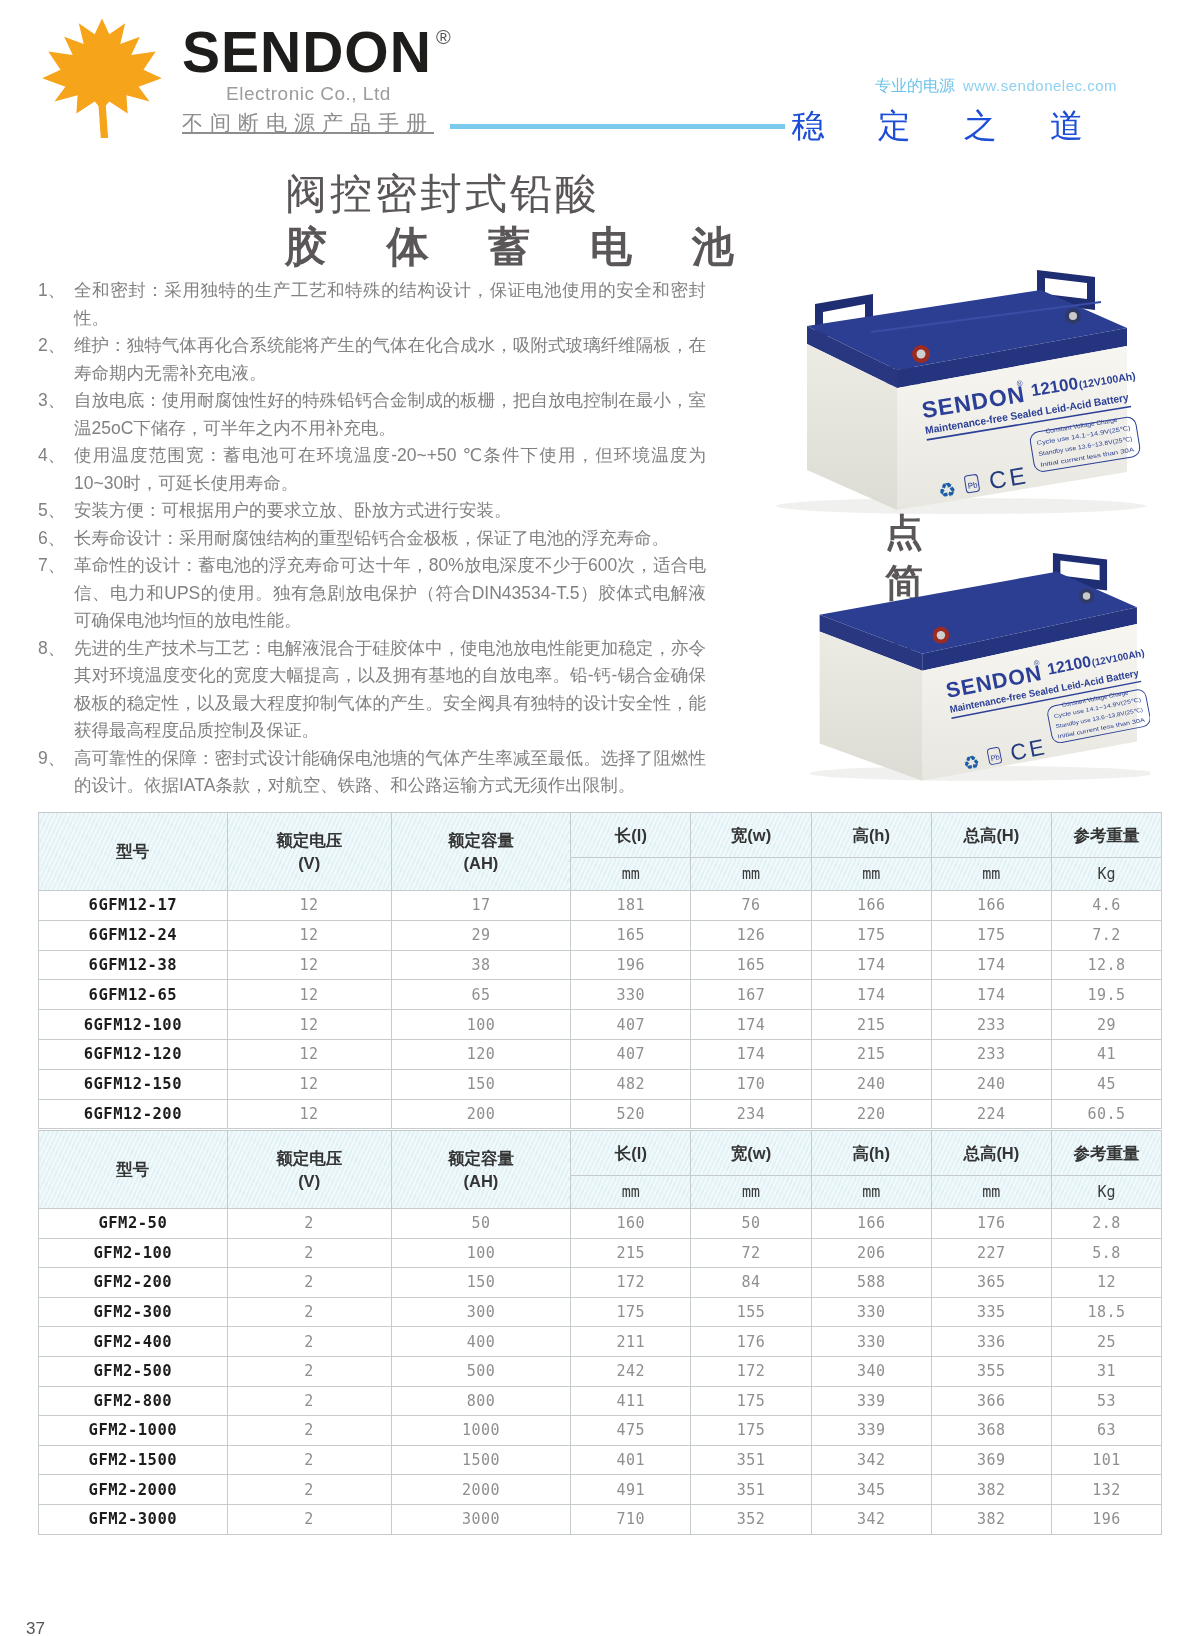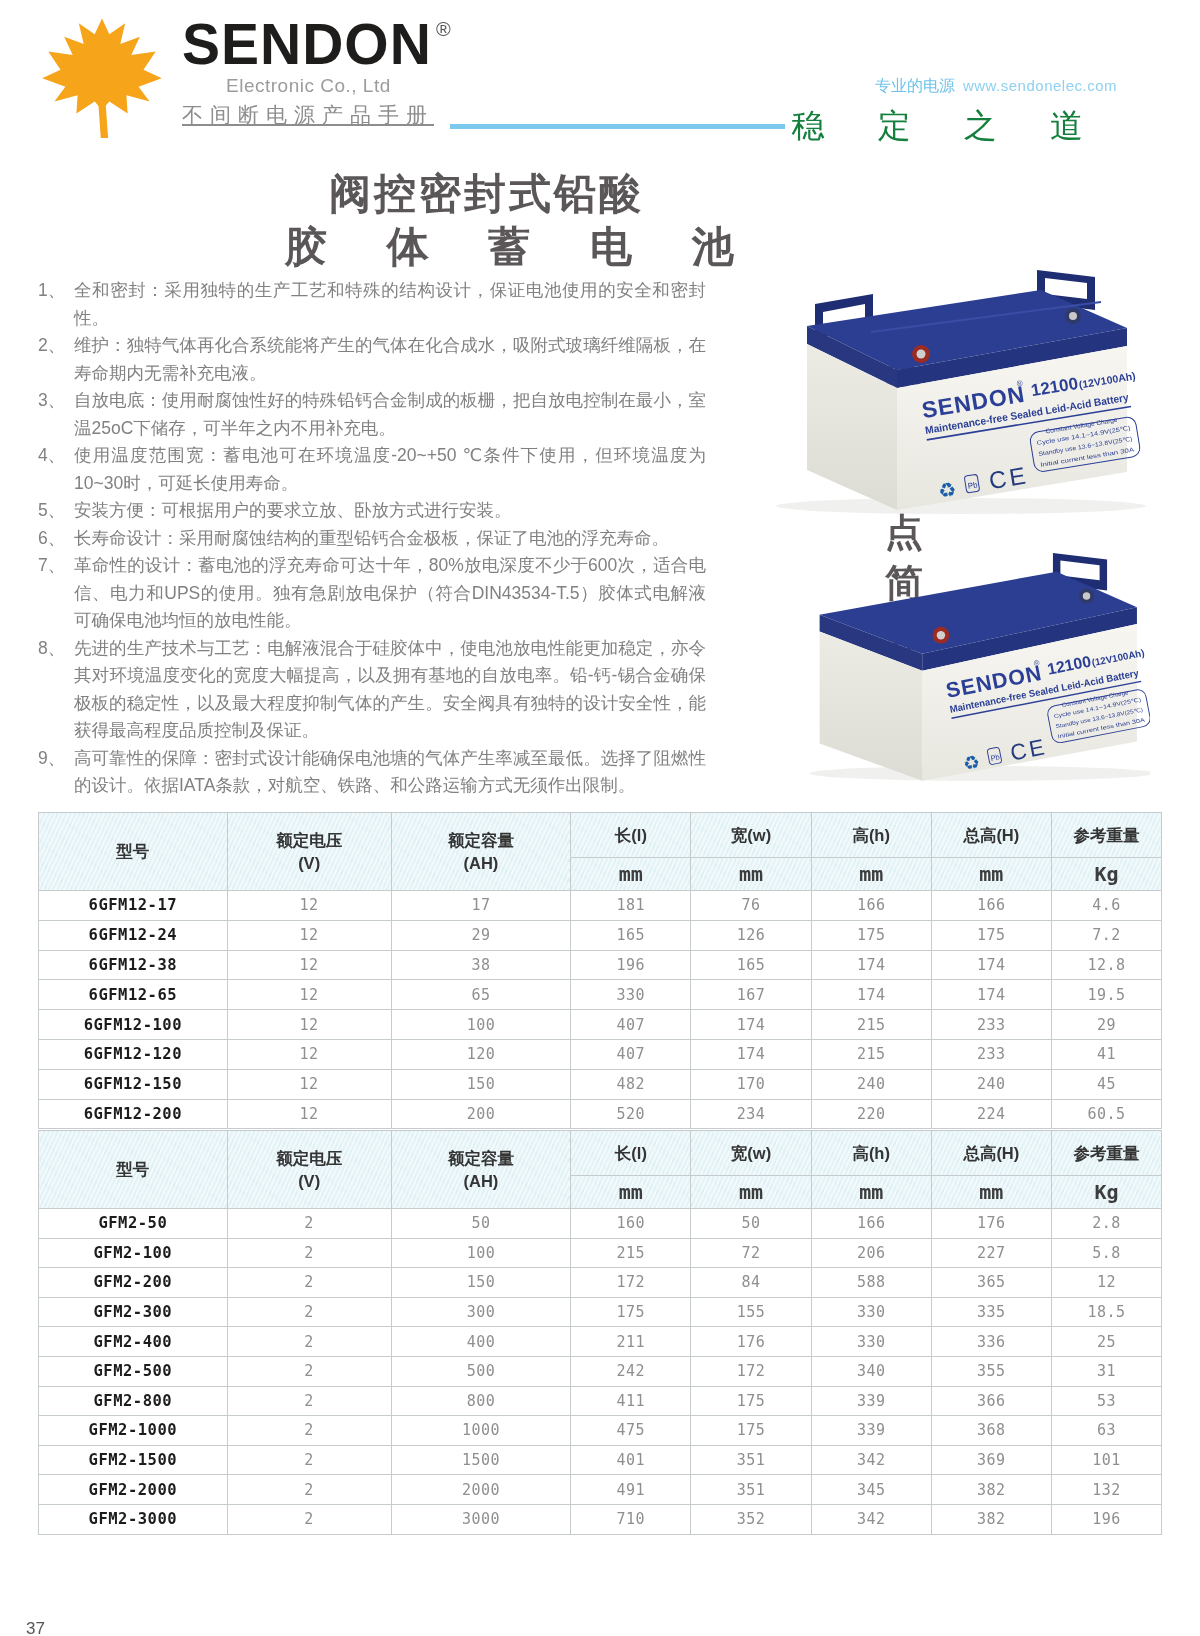--- a/index.html
+++ b/index.html
@@ -3,33 +3,33 @@
 <meta charset="utf-8">
 <style>
   html,body{margin:0;padding:0;background:#9e9e9e;}
   .page{
     position:relative;width:1200px;height:1636px;margin:0 auto;
     background:#ffffff;overflow:hidden;
     font-family:"Liberation Sans","DejaVu Sans",sans-serif;
   }
   
   .leaf{position:absolute;left:36px;top:16px;width:132px;height:122px;}
-  .brand-block{position:absolute;left:182px;top:16px;}
+  .brand-block{position:absolute;left:182px;top:24px;}
   .brand{font-size:57px;font-weight:800;color:#1e1d1b;letter-spacing:1px;line-height:1;}
   .brand sup{font-size:20px;font-weight:400;color:#555;vertical-align:28px;margin-left:4px;}
   .company{font-size:19px;color:#9c9c9c;margin-top:2px;letter-spacing:.5px;margin-left:44px;}
   .manual{font-size:21px;color:#8d8d8d;letter-spacing:7px;margin-top:4px;text-decoration:underline;}
   .tag-small{position:absolute;top:76px;left:12px;width:1105px;text-align:right;font-size:16px;color:#6fc3ea;}
   .tag-small .url{font-size:15px;color:#8fd0ef;margin-left:8px;letter-spacing:.5px;}
   .tag-big-row{position:absolute;top:104px;left:450px;width:655px;display:flex;align-items:center;}
   .blue-line{flex:1;height:5px;background:#7cc9ee;}
-  .tag-big{font-size:33px;color:#15803d;letter-spacing:22px;margin-left:6px;white-space:nowrap;}
+  .tag-big{font-size:33px;color:#1d4ed8;letter-spacing:22px;margin-left:6px;white-space:nowrap;}
   
   .title-block{position:absolute;left:285px;top:168px;width:560px;color:#5b5758;}
-  .title-l1{font-size:42px;font-weight:700;letter-spacing:3px;line-height:1.25;margin-left:44px;}
+  .title-l1{font-size:42px;font-weight:400;letter-spacing:3px;line-height:1.25;}
   .title-l2{font-size:42px;font-weight:700;letter-spacing:24px;line-height:1.25;white-space:nowrap;}
   .title-right{position:absolute;left:600px;top:186px;font-size:38px;font-weight:800;color:#5b5758;letter-spacing:2px;}
   
   .features{position:absolute;left:38px;top:277px;width:668px;}
   .feature{display:flex;font-size:17.5px;line-height:27.5px;color:#818181;}
   .feature .num{flex:none;width:36px;}
   .feature .ftext{flex:1;text-align:justify;}
   
   .battery-col{position:absolute;left:706px;top:266px;width:460px;}
   .battery1{width:450px;height:250px;}
@@ -45,21 +45,21 @@
     border:1px solid #c6cccd;text-align:center;vertical-align:middle;padding:0;
   }
   table.spec thead th{
     background:#e9f5f8;
     background-image:repeating-linear-gradient(115deg,#d4ebf1 0,#d4ebf1 1px,#f1f9fb 1px,#f1f9fb 4px);
     color:#343434;font-size:16.5px;font-weight:700;line-height:1.35;
     height:44px;
   }
   table.spec thead tr.sub th{
     height:32px;font-family:"DejaVu Sans Mono","Liberation Mono",monospace;
-    font-size:20px;font-weight:700;color:#3d3d3d;
+    font-size:15px;font-weight:400;color:#3d3d3d;
   }
   table.spec td{
     height:28.8px;font-family:"DejaVu Sans Mono","Liberation Mono",monospace;
     background:#ffffff;letter-spacing:.5px;
   }
   table.spec td.model{color:#1c1c1c;font-weight:700;font-size:15.5px;}
   #table2 td{height:28.6px;}
   
   .page-num{position:absolute;left:26px;top:1592px;font-size:17px;color:#555;margin-top:27px;}
   

